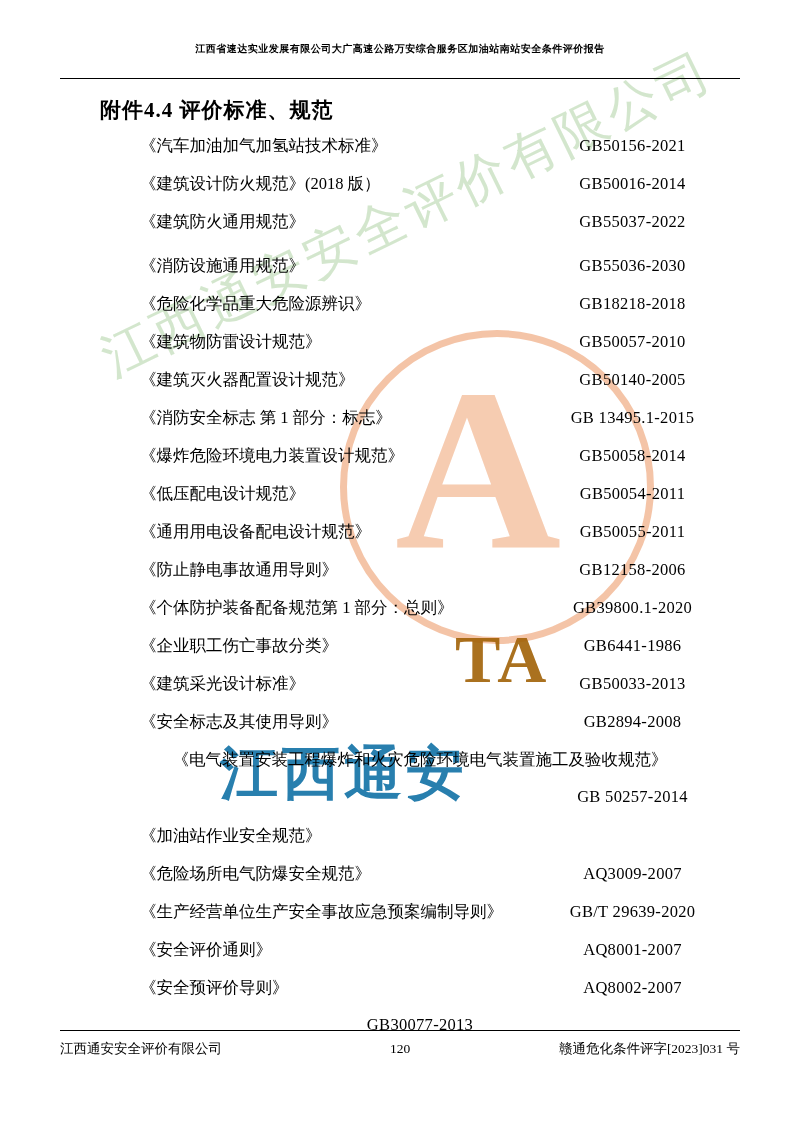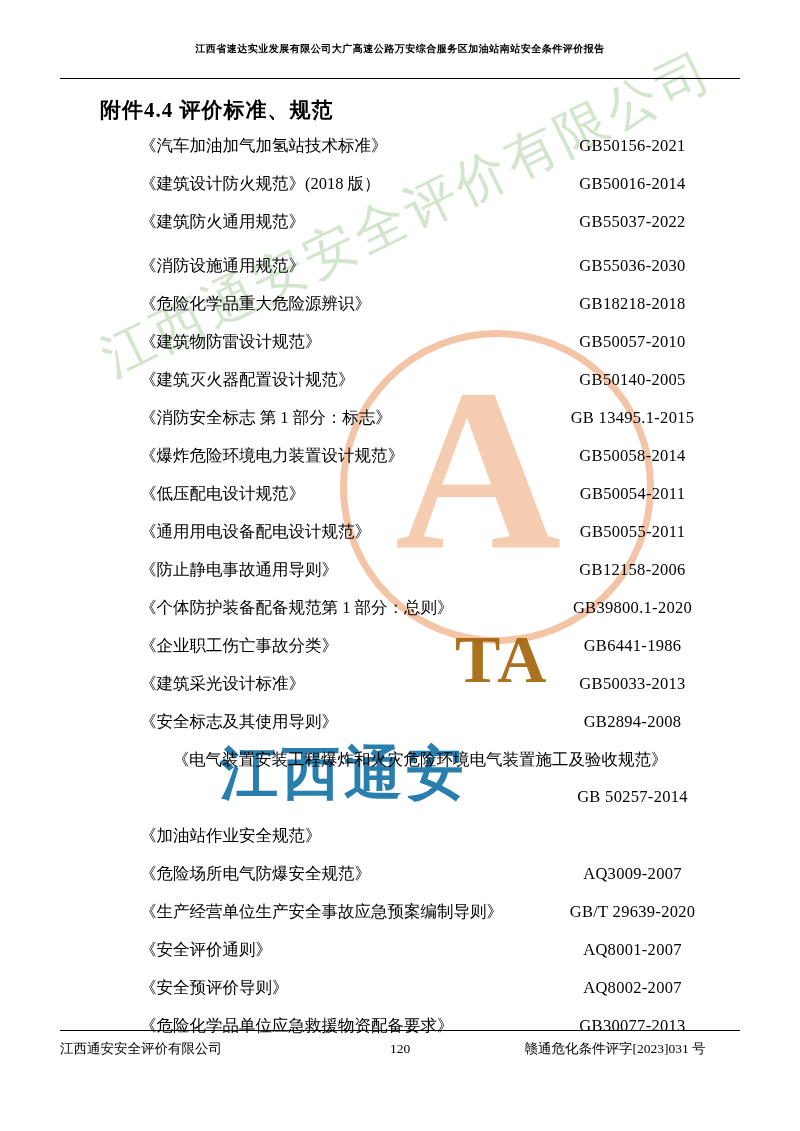--- a/index.html
+++ b/index.html
@@ -182,21 +182,21 @@
     top: 1040px;
     width: 680px;
     display: flex;
     justify-content: space-between;
     align-items: center;
     font-size: 13.5px;
     z-index: 2;
   }
   .footer .fl { width: 250px; text-align: left; }
   .footer .fc { width: 120px; text-align: center; font-family: "Liberation Serif", serif;}
-  .footer .fr { width: 250px; text-align: center; }
+  .footer .fr { width: 250px; text-align: right; }
 </style>
 </head>
 <body>
 
 <div class="page">
 
   <div class="watermark">
     <div class="wm-circle"></div>
     <div class="wm-A">A</div>
     <div class="wm-diag">江西通安安全评价有限公司</div>
@@ -317,21 +317,20 @@
       <span class="name">《安全评价通则》</span>
       <span class="code">AQ8001-2007</span>
     </div>
 
     <div class="row">
       <span class="name">《安全预评价导则》</span>
       <span class="code">AQ8002-2007</span>
     </div>
 
     <div class="row">
-      <span class="name">《危险化学品单位应急救援物资配备要求》</span>
       <span class="code">GB30077-2013</span>
     </div>
 
   </div>
 
   <div class="footer-rule"></div>
   <div class="footer">
     <span class="fl">江西通安安全评价有限公司</span>
     <span class="fc">120</span>
     <span class="fr">赣通危化条件评字[2023]031 号</span>

